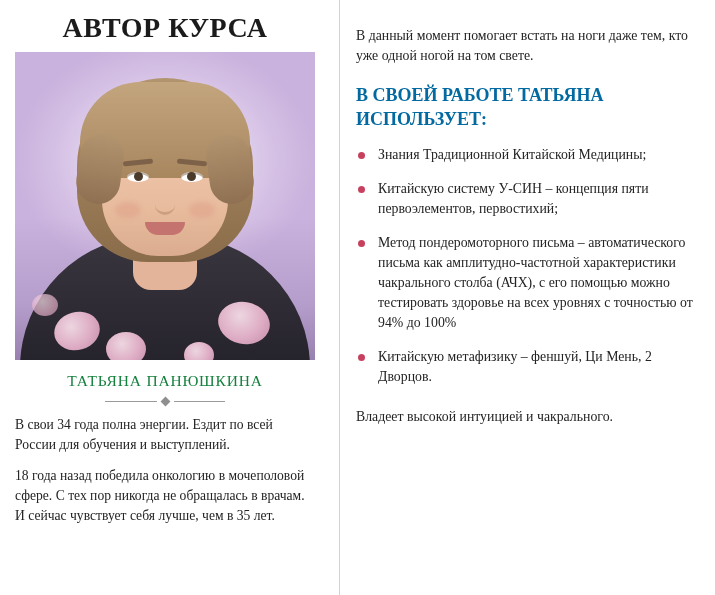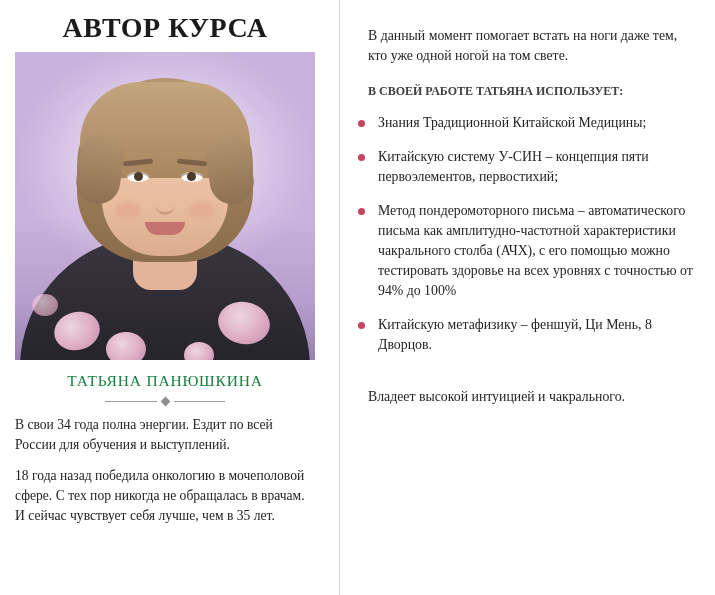--- a/index.html
+++ b/index.html
@@ -270,34 +270,34 @@
   
   .right-col {
     width: 385px;
     box-sizing: border-box;
     padding: 26px 18px 0 26px;
     font-family: "Liberation Serif", serif;
     font-size: 13.8px;
     line-height: 1.48;
     color: #232323;
   }
-  .right-col p { margin: 0 0 16px 12px; }
+  .right-col p { margin: 0 0 16px 0; }
 
   .sub-head {
     font-weight: bold;
-    font-size: 12px;
+    font-size: 18px;
     line-height: 1.35;
-    color: #404040;
-    margin: 0 0 14px 12px;
+    color: #0369a1;
+    margin: 0 0 14px 0;
     text-transform: uppercase;
   }
 
   ul.bullets {
     list-style: none;
-    margin: 0 0 32px 0;
+    margin: 0 0 20px 0;
     padding: 0;
   }
   ul.bullets li {
     position: relative;
     padding-left: 22px;
     margin-bottom: 14px;
     line-height: 1.45;
   }
   ul.bullets li::before {
     content: "";
@@ -364,19 +364,19 @@
   <div class="right-col">
 
     <p>В данный момент помогает встать на ноги даже тем, кто уже одной ногой на том свете.</p>
 
     <div class="sub-head">В СВОЕЙ РАБОТЕ ТАТЬЯНА ИСПОЛЬЗУЕТ:</div>
 
     <ul class="bullets">
       <li>Знания Традиционной Китайской Медицины;</li>
       <li>Китайскую систему У-СИН – концепция пяти первоэлементов, первостихий;</li>
       <li>Метод пондеромоторного письма – автоматического письма как амплитудно-частотной характеристики чакрального столба (АЧХ), с его помощью можно тестировать здоровье на всех уровнях с точностью от 94% до 100%</li>
-      <li>Китайскую метафизику – феншуй, Ци Мень, 8 Дворцов.</li>
+      <li>Китайскую метафизику – феншуй, Ци Мень, 2 Дворцов.</li>
     </ul>
 
     <p>Владеет высокой интуицией и чакрального.</p>
   </div>
 
 </div>
 
 </body></html>

